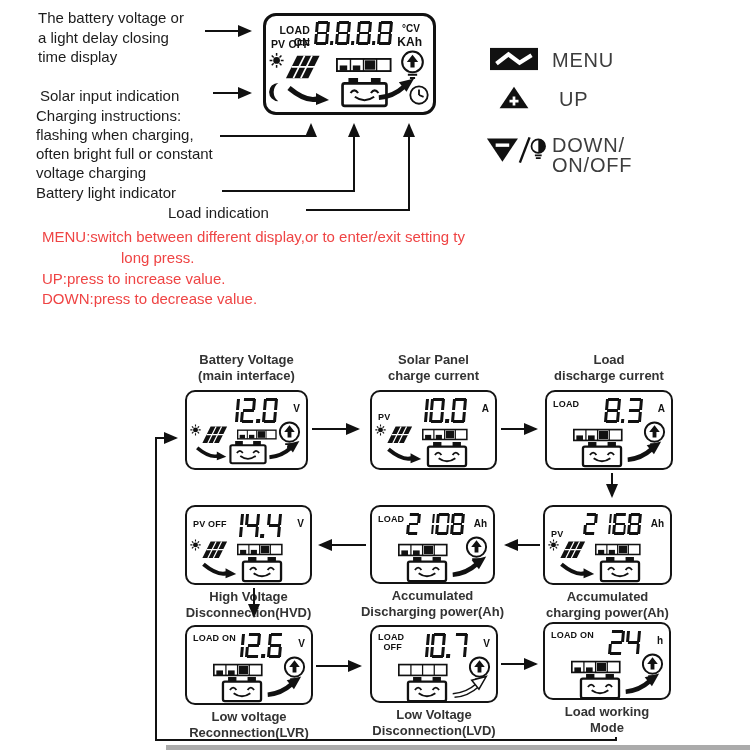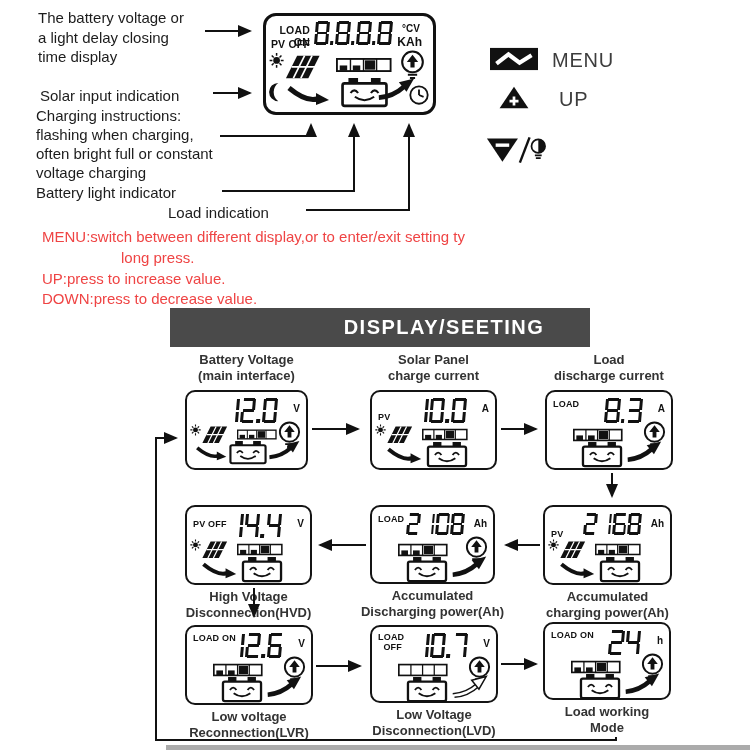--- a/index.html
+++ b/index.html
@@ -202,29 +202,28 @@
       <use href="#sym-menu-btn" width="52" height="24"></use>
     </svg>
   <div class="btn-label" style="left:552px;top:50px;">MENU</div>
   <svg class="icon" style="left:497px;top:84px;" width="34" height="27">
       <use href="#sym-up-btn" width="34" height="27"></use>
     </svg>
   <div class="btn-label" style="left:559px;top:89px;">UP</div>
   <svg class="icon" style="left:485px;top:134px;" width="62" height="32">
       <use href="#sym-down-btn" width="62" height="32"></use>
     </svg>
+  <div class="btn-label" style="left:552px;top:135px;">DOWN/
+ON/OFF</div>
 
   <div class="instr" style="left:42px;top:228px;">MENU:switch between different display,or to enter/exit setting ty</div>
   <div class="instr" style="left:107px;top:249px;margin-left:14px;">long press.</div>
   <div class="instr" style="left:42px;top:270px;">UP:press to increase value.</div>
   <div class="instr" style="left:42px;top:290px;">DOWN:press to decrease value.</div>
 
-  <div class="header-bar" style="background: rgb(74, 74, 74);">
-    <span>DISPLAY/SEETING</span>
-  </div>
 
   <div id="screens-layer">
       <div class="mini-cap" style="left: 161.5px; width: 170px; top: 352px;">Battery Voltage
 (main interface)</div>
       <div class="mini" style="left: 185px; top: 390px; width: 123px; height: 80px;">
         <div class="mini-digits segwrap" style="font-size: 25px;">
           <span class="segd">
             <i class="sg sg-b"></i>
             <i class="sg sg-c"></i>
           </span>

